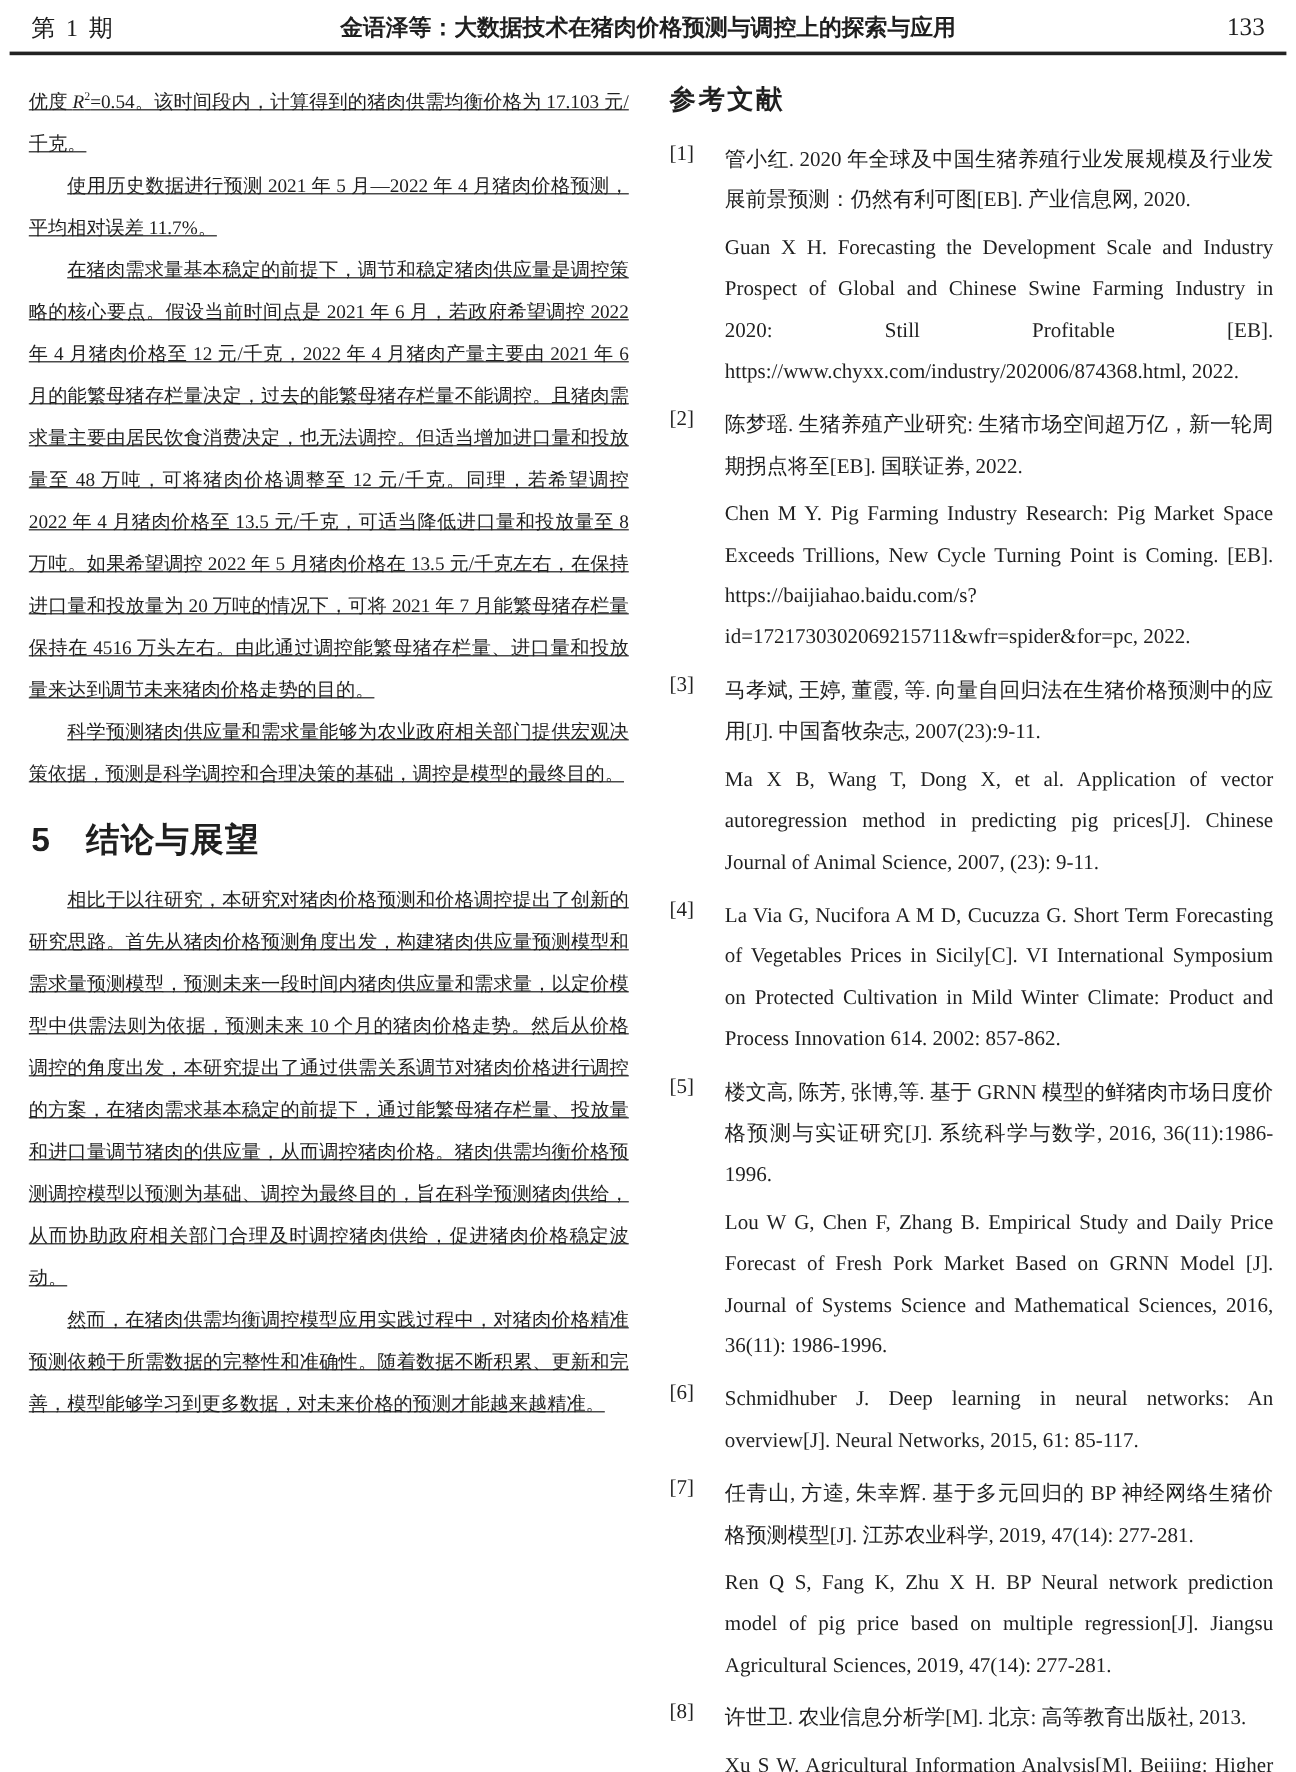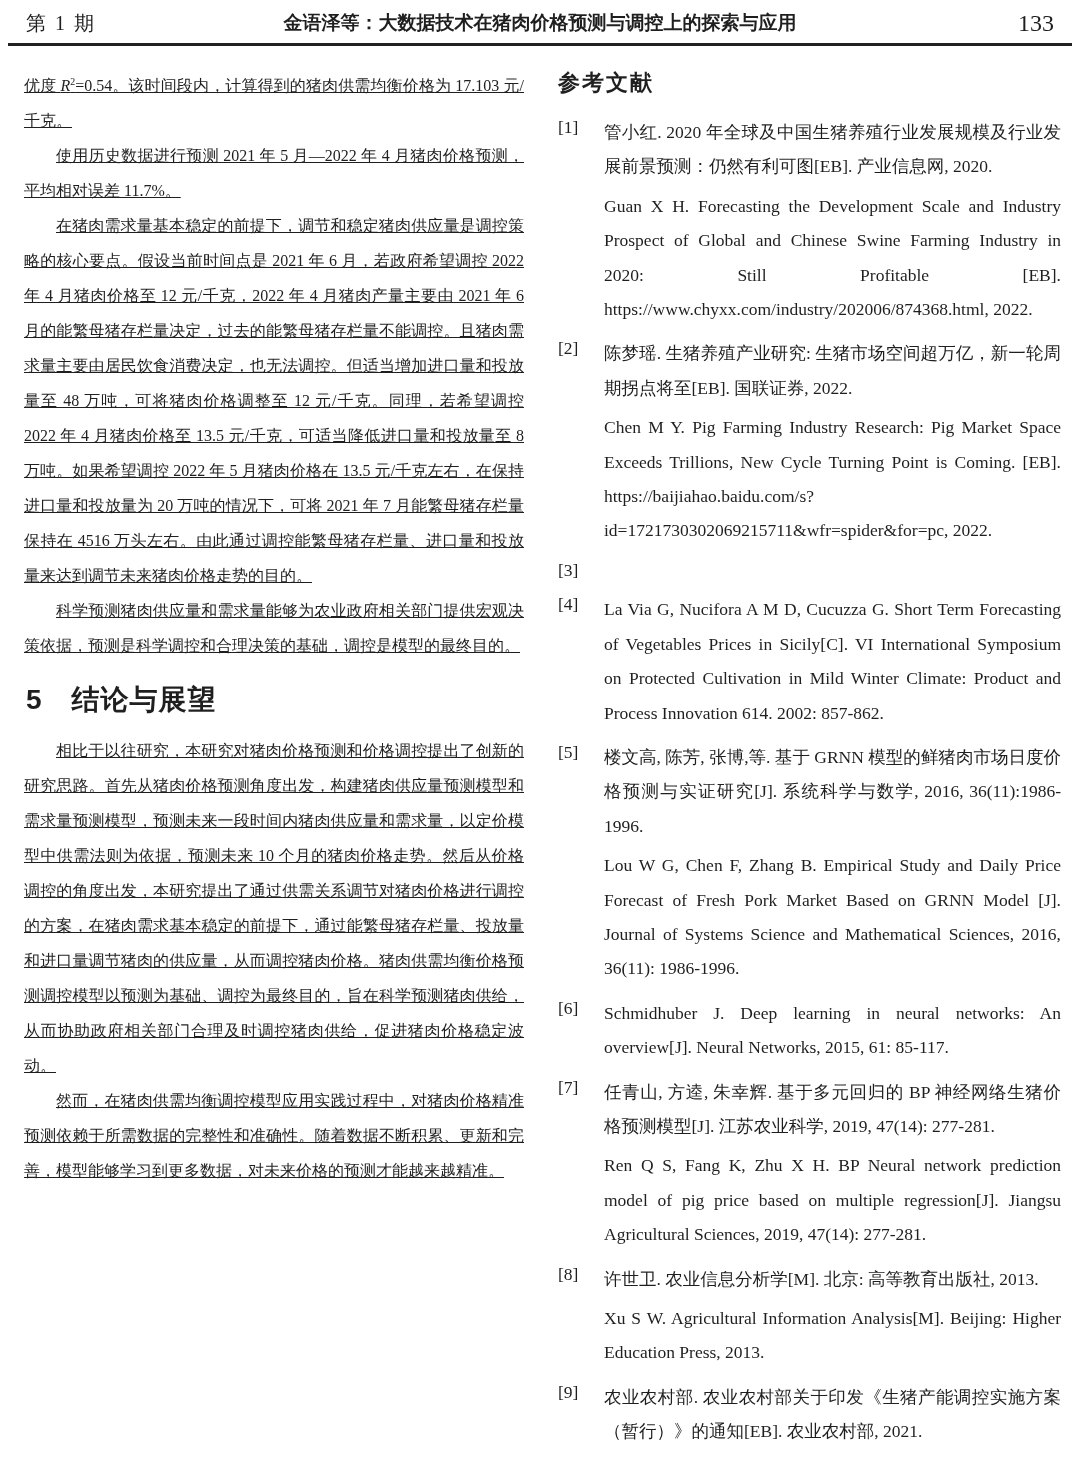--- a/index.html
+++ b/index.html
@@ -9,21 +9,21 @@
     font-family:"Liberation Serif","DejaVu Serif",serif;
     position:relative;
   }
   .page-header{
     display:flex;align-items:flex-start;
     padding:10px 26px 4px 26px;
     font-size:20px;
   }
   .header-issue{width:150px;letter-spacing:2px;}
   .header-title{flex:1;text-align:center;font-weight:bold;font-size:19px;}
-  .header-page{width:150px;text-align:right;font-size:24px;}
+  .header-page{width:150px;text-align:right;font-size:21px;}
   .header-rule{height:0;border-bottom:3px solid #222;margin:2px 8px 0 8px;}
 
   .columns{
     display:flex;
     padding:22px 12px 0 24px;
     gap:34px;
   }
   .col-left{width:500px;flex-shrink:0;}
   .col-right{width:508px;flex-shrink:0;}
 
@@ -98,20 +98,22 @@
         <div class="reference">
           <span class="ref-label">[2]</span>
           <div class="ref-body">
             <p>陈梦瑶. 生猪养殖产业研究: 生猪市场空间超万亿，新一轮周期拐点将至[EB]. 国联证券, 2022.</p>
             <p>Chen M Y. Pig Farming Industry Research: Pig Market Space Exceeds Trillions, New Cycle Turning Point is Coming. [EB]. https://baijiahao.baidu.com/s?id=1721730302069215711&amp;wfr=spider&amp;for=pc, 2022.</p>
           </div>
         </div>
         <div class="reference">
           <span class="ref-label">[3]</span>
           <div class="ref-body">
+            <p>马孝斌, 王婷, 董霞, 等. 向量自回归法在生猪价格预测中的应用[J]. 中国畜牧杂志, 2007(23):9-11.</p>
+            <p>Ma X B, Wang T, Dong X, et al. Application of vector autoregression method in predicting pig prices[J]. Chinese Journal of Animal Science, 2007, (23): 9-11.</p>
           </div>
         </div>
         <div class="reference">
           <span class="ref-label">[4]</span>
           <div class="ref-body">
             <p>La Via G, Nucifora A M D, Cucuzza G. Short Term Forecasting of Vegetables Prices in Sicily[C]. VI International Symposium on Protected Cultivation in Mild Winter Climate: Product and Process Innovation 614. 2002: 857-862.</p>
           </div>
         </div>
         <div class="reference">
           <span class="ref-label">[5]</span>

